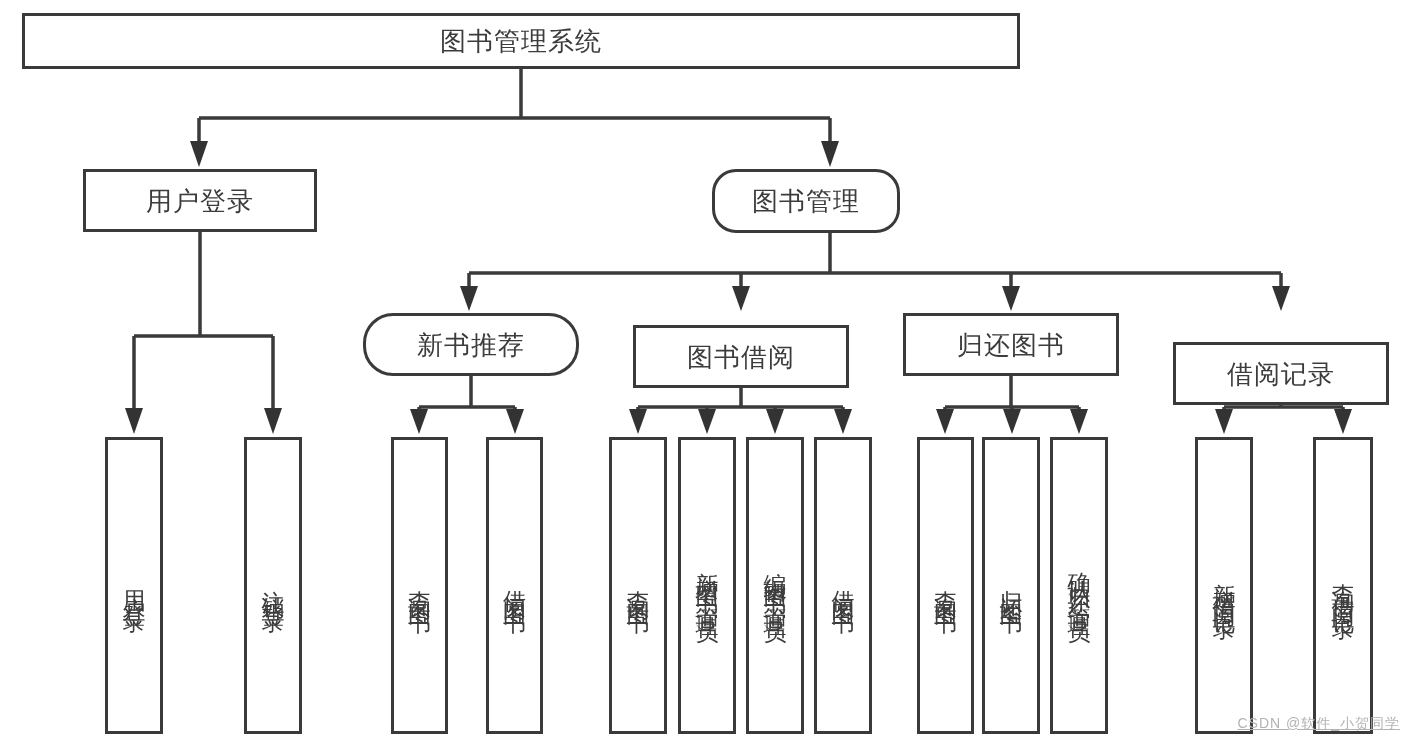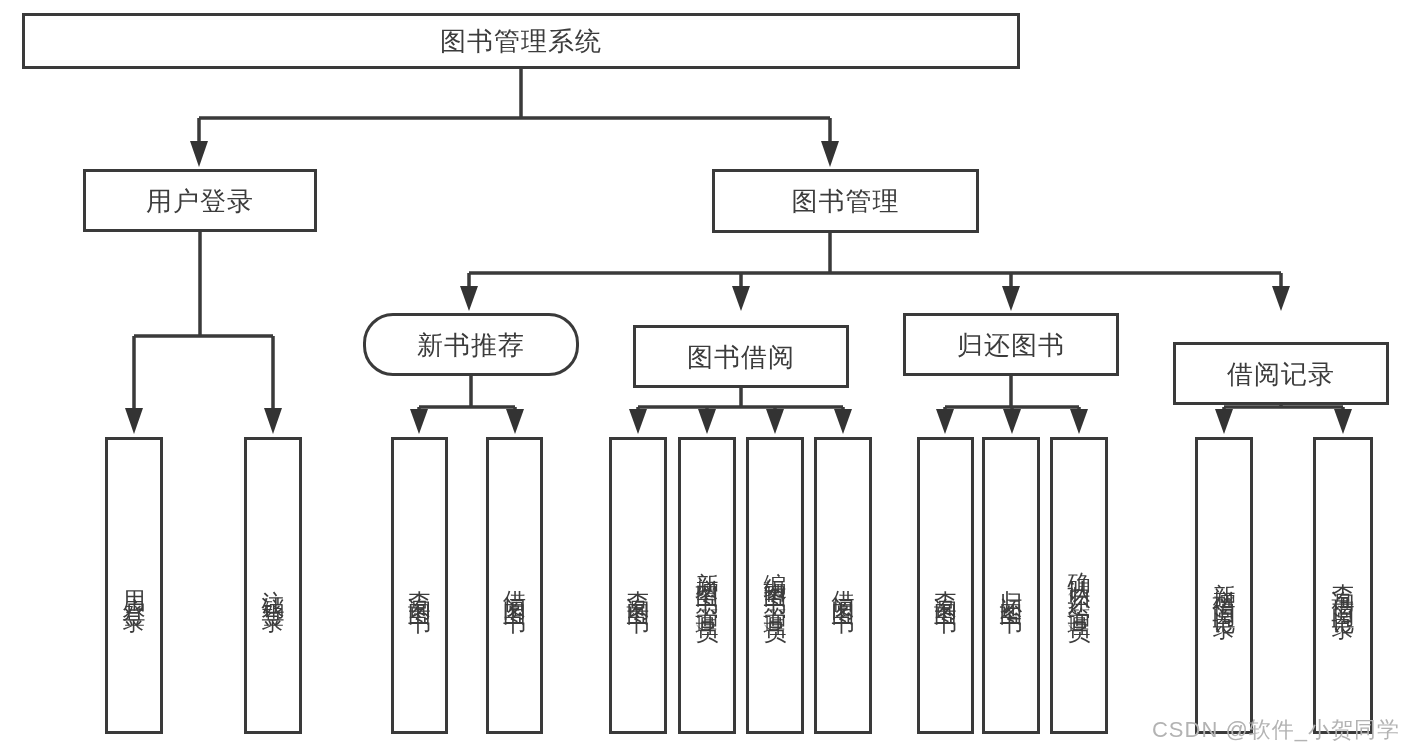--- a/index.html
+++ b/index.html
@@ -42,21 +42,21 @@
     text-orientation: mixed;
     font-size: 23px;
     letter-spacing: 7px;
     line-height: 1;
     overflow: hidden;
   }
 
   
   .n-root            { left: 22px;   top: 13px;  width: 998px; height: 56px; }
   .n-user-login      { left: 83px;   top: 169px; width: 234px; height: 63px; }
-  .n-book-mgmt       { left: 712px;  top: 169px; width: 267px; height: 64px; }
+  .n-book-mgmt       { left: 712px;  top: 169px; width: 188px; height: 64px; border-radius: 24px; }
   .n-new-book-rec    { left: 363px;  top: 313px; width: 216px; height: 63px; border-radius: 30px; }
   .n-book-borrow     { left: 633px;  top: 325px; width: 216px; height: 63px; }
   .n-current-borrow  { left: 903px;  top: 313px; width: 216px; height: 63px; }
   .n-borrow-records  { left: 1173px; top: 314px; width: 216px; height: 63px; margin-top: 28px; }
 
   
   .leaf { top: 437px; height: 297px; }
   .n-ul-login        { left: 105px;  width: 58px; }
   .n-ul-logout       { left: 244px;  width: 58px; }
   .n-nbr-query       { left: 391px;  width: 57px; }
@@ -68,25 +68,26 @@
   .n-cb-query        { left: 917px;  width: 57px; }
   .n-cb-return       { left: 982px;  width: 58px; }
   .n-cb-confirm      { left: 1050px; width: 58px; }
   .n-br-add          { left: 1195px; width: 58px; }
   .n-br-query        { left: 1313px; width: 60px; }
 
   .watermark {
     position: absolute;
     right: 5px;
     top: 715px;
-    font-size: 22px;
+    font-size: 14px;
     color: #b3b3b3;
     letter-spacing: 1px;
     z-index: 10;
     white-space: nowrap;
+    text-decoration: underline;
   }
 </style>
 </head>
 <body>
 
 <div class="canvas">
 
   <svg class="wires" viewBox="0 0 1405 747" xmlns="http://www.w3.org/2000/svg">
     <g stroke="#3a3a3a" stroke-width="3.5" fill="none">
 

